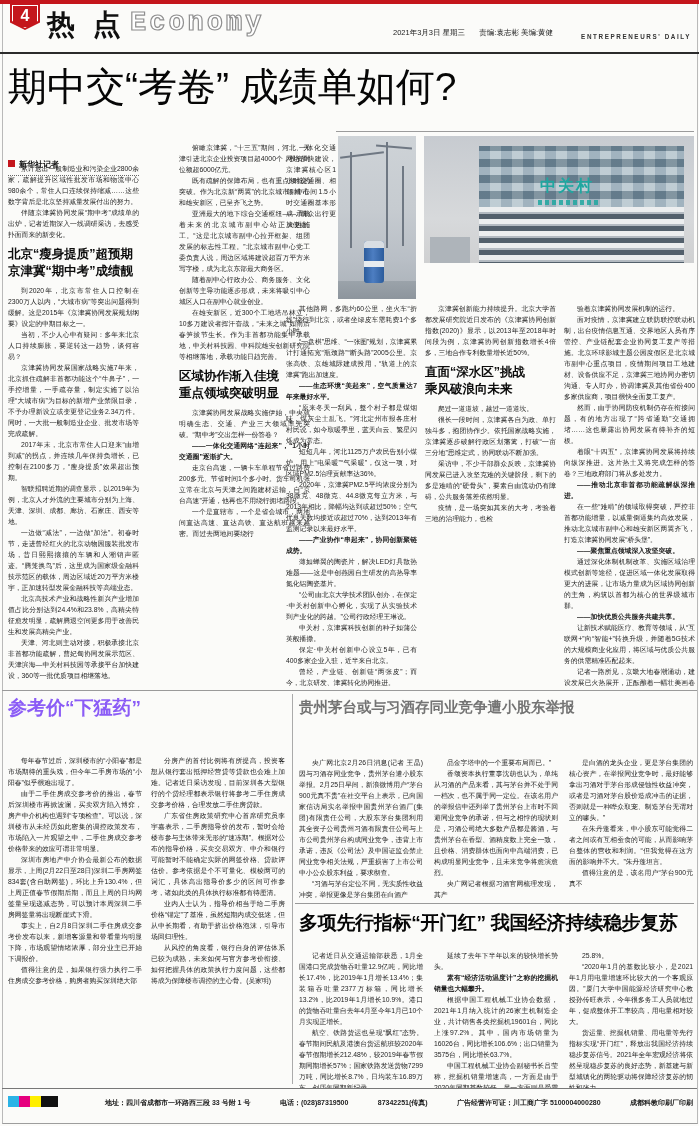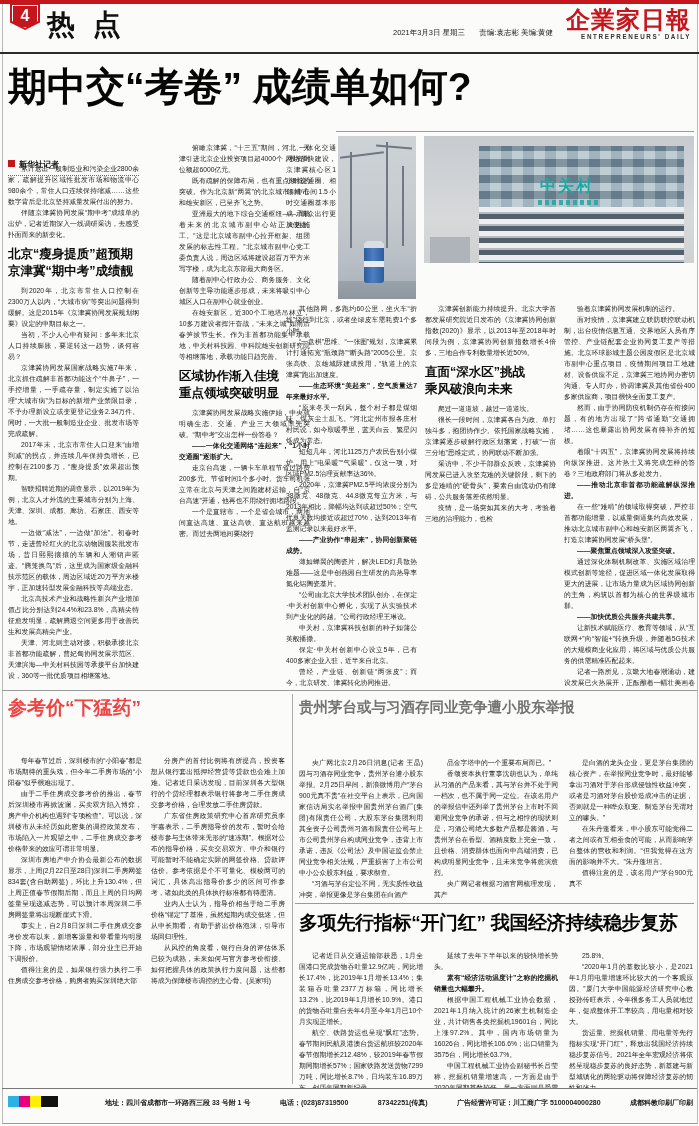--- a/index.html
+++ b/index.html
@@ -17,21 +17,21 @@
          color:#fff;font-weight:bold;font-size:16px;text-align:center;line-height:20px;}
   .sec-cn{left:47px;top:6px;font-size:28px;font-weight:900;letter-spacing:5px;color:#101010;}
   .sec-en{left:130px;top:8px;font-size:27px;font-weight:bold;letter-spacing:3px;
           font-family:"Liberation Mono","DejaVu Sans Mono",monospace;color:#fff;
           -webkit-text-stroke:1.2px #8f8f8f;text-stroke:1.2px #8f8f8f;}
   .dateline{left:393px;top:28px;font-size:7.5px;color:#222;white-space:nowrap;}
   .masthead-cn{right:8px;top:4px;font-size:24px;font-weight:900;color:var(--accent);
           letter-spacing:1px;font-family:"Liberation Serif","DejaVu Serif",serif;}
   .masthead-en{right:8px;top:33px;font-size:6.3px;letter-spacing:1.6px;color:#333;font-weight:bold;}
   .headrule{left:0;top:52px;width:699px;height:2px;background:#2b2b2b;}
-  .h1{left:8px;top:60px;font-size:39px;font-weight:700;color:#060606;white-space:nowrap;}
+  .h1{left:8px;top:60px;font-size:39px;font-weight:400;color:#060606;white-space:nowrap;}
   .deck{left:8px;top:110px;font-size:19px;color:#161616;}
   .photoline{left:336px;top:131px;width:358px;height:1px;background:#9b9b9b;}
   .byline{left:8px;top:141px;width:131px;font-size:8px;font-weight:bold;color:#111;
           border-bottom:1px dotted #666;padding-bottom:5px;margin-top:18px;}
   .byline .sq{display:inline-block;width:7px;height:7px;background:var(--accent);margin-right:4px;}
   .col{font-size:6.8px;line-height:11px;text-align:justify;color:#1d1d1d;overflow:hidden;}
   .blk{margin:0;padding:0;}
   .p{text-indent:13px;}
   .b{font-weight:bold;text-indent:13px;}
   .h{font-weight:bold;font-size:12.5px;line-height:17px;margin:6px 0 5px;white-space:pre-line;text-indent:0;color:#0c0c0c;}
@@ -57,21 +57,21 @@
   .bldg-top{position:absolute;left:0;right:0;top:0;height:52%;
      background-image:repeating-linear-gradient(0deg,rgba(255,255,255,.28) 0 8px,rgba(35,55,70,.28) 8px 16px),
                       repeating-linear-gradient(90deg,#7d96a6 0 11px,#a7bac4 11px 22px);}
   .bldg-low{position:absolute;left:0;right:0;top:52%;bottom:0;
      background:repeating-linear-gradient(180deg,#eceeef 0 5px,#b3bac1 5px 7px,#53606c 7px 12px);}
   .bldg-sliver{position:absolute;left:6px;bottom:0;width:40px;height:26px;background:#aeb4ba;}
   .sign{position:absolute;left:116px;top:40px;font-size:16px;font-weight:900;color:var(--teal);letter-spacing:2px;}
   .sign-sub{position:absolute;left:114px;top:64px;width:60px;height:5px;
      background:repeating-linear-gradient(90deg,var(--teal) 0 4px,transparent 4px 7px);opacity:.85;}
   .secrule{left:2px;top:690px;width:695px;height:1px;background:#9a9a9a;}
-  .szh{left:8px;font-weight:900;color:#ef4444;white-space:nowrap;}
+  .szh{left:8px;font-weight:900;color:#8b5cf6;white-space:nowrap;}
   .szh1{top:695px;font-size:19px;}
   .szh2{top:719px;font-size:20px;}
   .szA{left:8px;top:755px;width:134px;height:327px;}
   .szB{left:151px;top:755px;width:134px;height:327px;}
   .vrule{left:292px;top:694px;width:1px;height:390px;background:#aaa;}
   .mtkicker{left:299px;top:698px;font-size:14.5px;font-weight:bold;color:#737373;white-space:nowrap;}
   .mthead{left:299px;top:717px;font-size:23px;font-weight:900;color:#060606;white-space:nowrap;}
   .mtA{left:299px;top:757px;width:124px;height:142px;}
   .mtB{left:434px;top:757px;width:124px;height:142px;}
   .mtC{left:569px;top:757px;width:124px;height:142px;}
@@ -92,26 +92,26 @@
 <body>
 
 <div class="page">
   <div class="abs topbar"></div>
   <div class="abs frame"></div>
 
   <div class="abs badge">
     <div class="badge-inner">4</div>
   </div>
   <div class="abs sec-cn">热 点</div>
+  <div class="abs sec-en">Economy</div>
   <div class="abs dateline">
     <span>2021年3月3日 星期三</span>
     <span style="display:inline-block;width:10px;"></span>
     <span>责编:袁志彬 美编:黄健</span>
   </div>
-  <div class="abs masthead-cn">企業家日報</div>
   <div class="abs masthead-en">ENTREPRENEURS' DAILY</div>
   <div class="abs headrule"></div>
 
   <div class="abs h1">期中交“考卷” 成绩单如何?</div>
   <div class="abs photoline"></div>
 
   <div class="abs photo photo1">
     <div class="crane" style="left:12px;top:16px;width:2px;height:96px;"></div>
     <div class="crane" style="left:2px;top:18px;width:44px;height:2px;transform:rotate(-7deg);"></div>
     <div class="crane" style="left:48px;top:6px;width:2px;height:106px;"></div>

